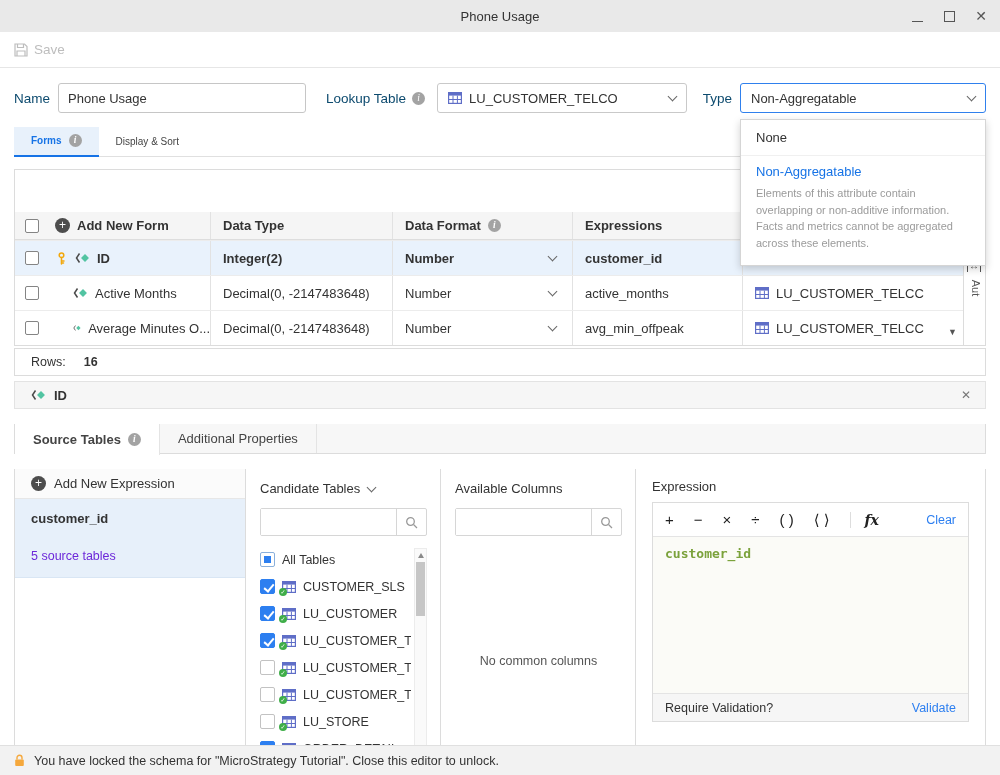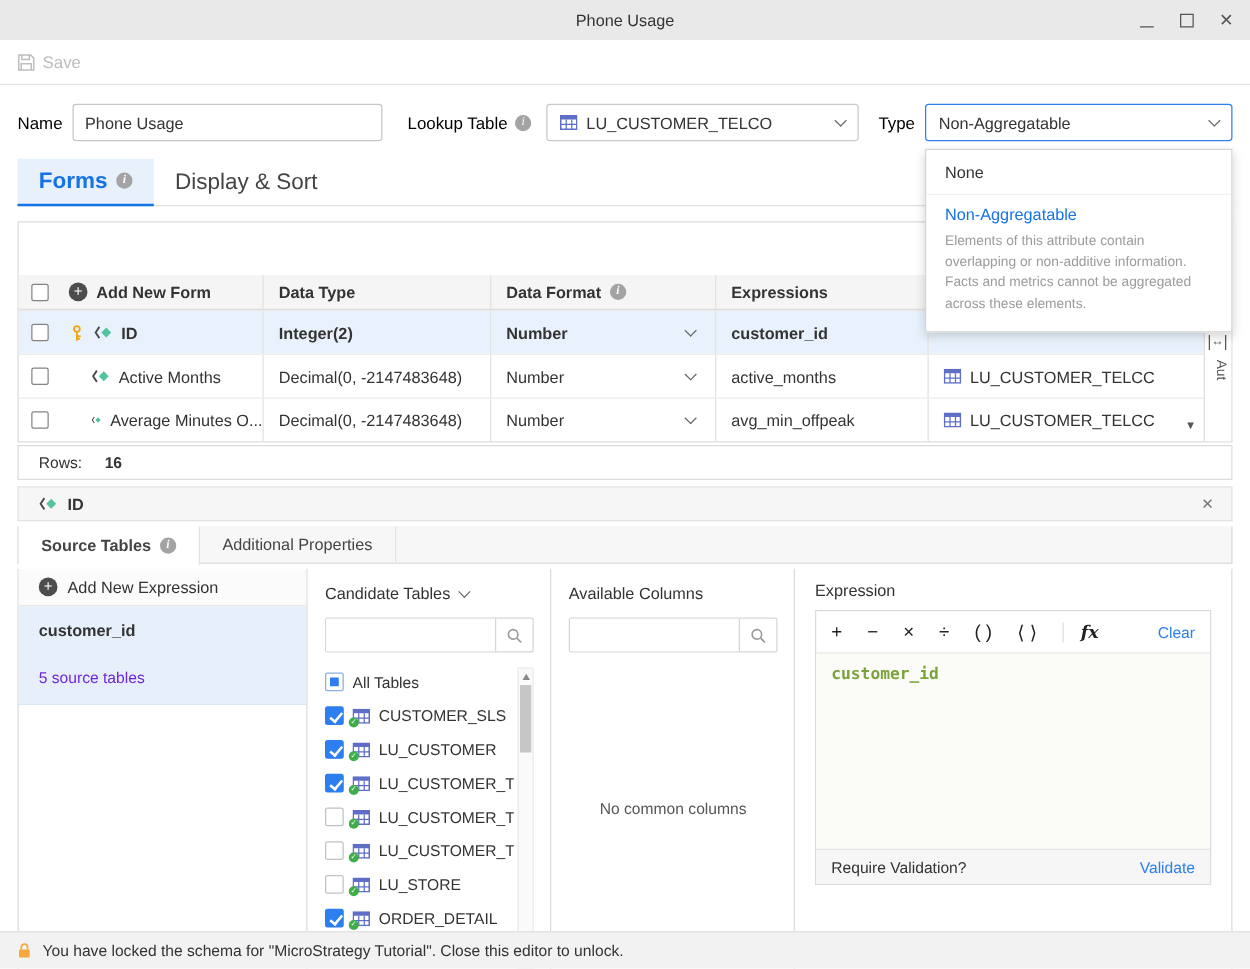--- a/index.html
+++ b/index.html
@@ -14,34 +14,34 @@
   .titlebar .title { font-size:13px; color:#333; }
   .win-controls { position:absolute; right:12px; top:0; height:32px; display:flex; align-items:center; gap:18px; }
   .wc { width:14px; height:14px; display:inline-flex; align-items:center; justify-content:center; color:#555; cursor:pointer; font-size:14px; }
   .wc-min { width:11px; height:11px; border-bottom:1.5px solid #555; }
   .wc-max { width:11px; height:11px; border:1.5px solid #555; }
   
   .savebar { height:36px; display:flex; align-items:center; padding-left:14px; border-bottom:1px solid #e6e6e6; }
   .save-btn { display:flex; align-items:center; gap:6px; color:#bdbdbd; font-size:13.5px; }
   
   .form-row { margin:15px 14px 0 14px; display:flex; align-items:center; }
-  .lbl { color:#000000; font-size:13.5px; }
+  .lbl { color:#0c4a6e; font-size:13.5px; }
   .txt-input { width:248px; height:30px; border:1px solid #c6c6c6; border-radius:3px; padding:0 9px; font-size:13px; color:#333; font-family:"Liberation Sans",sans-serif; margin-left:8px; }
   .select { height:30px; border:1px solid #c9c9c9; border-radius:3px; display:flex; align-items:center; padding:0 10px; gap:7px; background:#fff; cursor:pointer; }
   .select .sel-text { flex:1; white-space:nowrap; overflow:hidden; font-size:13px; }
   .lookup-group { display:flex; align-items:center; margin-left:20px; gap:6px; }
   .lookup-select { width:250px; margin-left:6px; }
   .type-group { display:flex; align-items:center; margin-left:auto; gap:8px; }
   .type-select { width:246px; border:1.5px solid #2f80ed; }
   .chev { display:inline-block; width:7px; height:7px; border-right:1.5px solid #666; border-bottom:1.5px solid #666; transform:rotate(45deg); margin-top:-3px; flex:none; }
   .info-ico { display:inline-block; width:13px; height:13px; border-radius:50%; background:#a3a3a3; color:#fff; font-size:9.5px; line-height:13px; text-align:center; font-family:"Liberation Serif",serif; font-style:italic; flex:none; }
   .info-ico::after { content:"i"; }
   
   .tabs-row { margin:14px 14px 0 14px; display:flex; border-bottom:1px solid #e0e0e0; }
-  .tab { padding:7px 17px 8px 17px; font-size:18px; color:#444; cursor:pointer; display:flex; align-items:center; gap:7px; }
+  .tab { padding:7px 17px 8px 17px; font-size:10px; color:#444; cursor:pointer; display:flex; align-items:center; gap:7px; }
   .tab.active { color:#1673e6; font-weight:bold; background:#e8f1fb; border-bottom:2px solid #1673e6; margin-bottom:-1px; }
   
   .ftable { margin:12px 14px 0 14px; border:1px solid #dcdcdc; display:flex; position:relative; }
   .tbl-main { flex:1; min-width:0;margin-top:42px; }
   .trow { display:grid; grid-template-columns:34px 161px 182px 180px 170px 1fr; align-items:center; }
   .thead { height:28px; background:#f5f5f5; border-bottom:1px solid #ddd; font-weight:bold; }
   .tdata { height:35px; border-top:1px solid #ececec; }
   .tdata:first-of-type { border-top:none; }
   .tdata.selected { background:#e9f2fc; font-weight:bold; }
   .cell { padding-left:12px; display:flex; align-items:center; gap:7px; height:100%; overflow:hidden; white-space:nowrap; }
@@ -59,21 +59,21 @@
   .frag-top { top:64px; }
   .frag-bottom { top:112px; }
   .fit-ico { position:absolute; top:90px; left:3px; font-size:10px; color:#555; border-left:1px solid #555; border-right:1px solid #555; padding:0 1px; line-height:12px; }
   
   .rowsbar { margin:2px 14px 0 14px; border:1px solid #dcdcdc; height:28px; display:flex; align-items:center; padding-left:16px; gap:18px; font-size:12.5px; }
   .rowsbar b { font-weight:bold; }
   
   .detail-header { margin:5px 14px 0 14px; height:28px; background:#f6f6f6; border:1px solid #e3e3e3; display:flex; align-items:center; padding:0 14px 0 16px; gap:8px; }
   .detail-header .dtitle { font-weight:bold; font-size:13px; }
   .dclose { margin-left:auto; color:#777; font-size:12px; cursor:pointer; }
-  .detail-tabs { margin:4px 14px; display:flex; border-bottom:1px solid #dcdcdc; border-left:1px solid #dcdcdc; border-right:1px solid #dcdcdc; background:#f7f7f7; height:30px; }
+  .detail-tabs { margin:15px 14px; display:flex; border-bottom:1px solid #dcdcdc; border-left:1px solid #dcdcdc; border-right:1px solid #dcdcdc; background:#f7f7f7; height:30px; }
   .dtab { padding:0 18px; display:flex; align-items:center; gap:7px; font-size:13px; color:#444; cursor:pointer; border-right:1px solid #e4e4e4; }
   .dtab.active { background:#fff; font-weight:bold; height:31px; margin-bottom:-1px; }
   
   .panels { margin:0 14px; height:337px; display:flex; border-left:1px solid #dcdcdc; border-right:1px solid #dcdcdc; border-bottom:1px solid #dcdcdc; background:#fff; }
   .p-exprs { width:231px; border-right:1px solid #dcdcdc; }
   .p-cand  { width:195px; border-right:1px solid #dcdcdc; padding:12px 13px 0 14px; }
   .p-avail { width:195px; border-right:1px solid #dcdcdc; padding:12px 13px 0 14px; }
   .p-expr  { flex:1; padding:10px 16px 0 16px; }
   .addexpr-bar { height:30px; display:flex; align-items:center; gap:8px; padding-left:16px; border-bottom:1px solid #e7e7e7; background:#fbfbfb; cursor:pointer; font-size:13px; }
   .expr-item { background:#e7f0fa; border-bottom:1px solid #d9e6f4; padding:12px 16px 14px 16px; cursor:pointer; }

